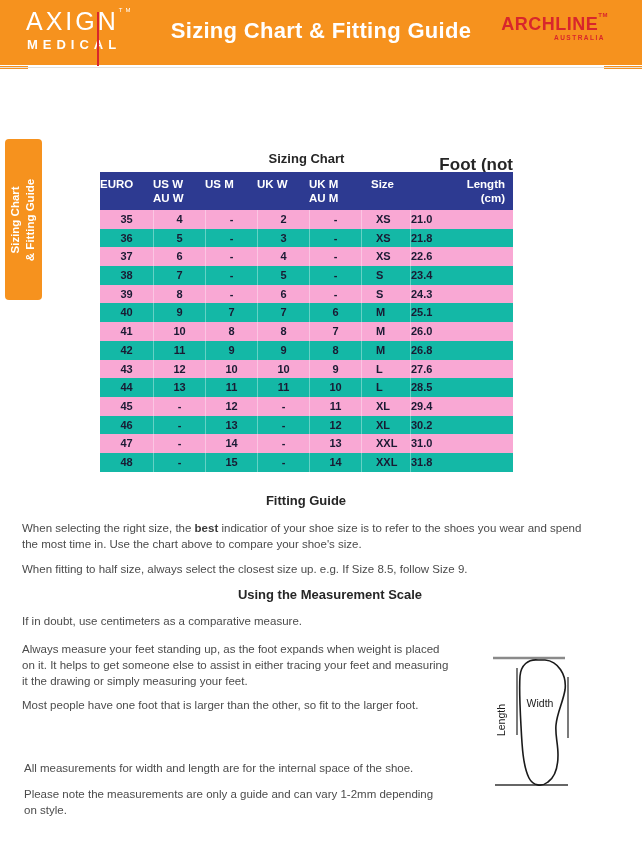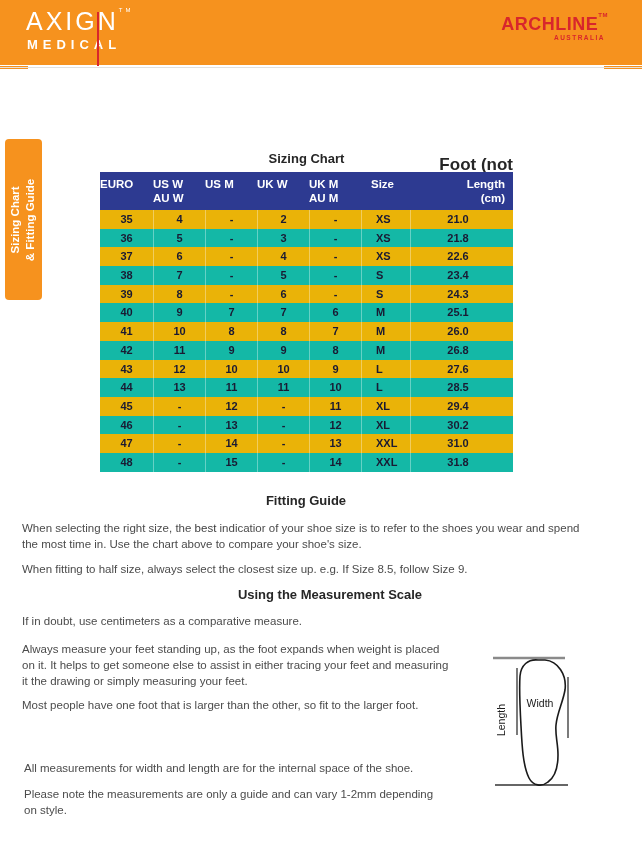--- a/index.html
+++ b/index.html
@@ -35,56 +35,57 @@
   .foot-note { position:absolute; top:155px; left:413px; width:100px; text-align:right;
                font-size:17px; font-weight:bold; color:#262626; }
   .sizing-table { position:absolute; left:100px; top:172px; width:413px; }
   .thead { display:grid; grid-template-columns:53px 52px 52px 52px 52px 49px 103px;
            background:#2D3A91; color:#ffffff; height:38px; font-size:11.5px; font-weight:bold; }
   .th { display:flex; flex-direction:column; padding-top:5px; line-height:1.25; }
   .th.c5 { align-items:flex-start; padding-left:10px; }
   .th.c6 { align-items:flex-end; padding-right:8px; }
   .trow { display:grid; grid-template-columns:53px 52px 52px 52px 52px 49px 103px;
           height:18.7px; font-size:11px; font-weight:bold; color:#1A1A33; }
-  .trow.odd  { background:#eab308; }
+  .trow.odd  { background:#f9a8d4; }
   .trow.even { background:#14b8a6; }
   .td { text-align:center; line-height:18.7px; height:100%; border-left:1px solid rgba(255,255,255,0.35); }
   .td.c0 { border-left:none; }
   .td.c5 { text-align:left; padding-left:14px; }
-  .td.c6 { text-align:center; padding-right:8px; }
+  .td.c6 { text-align:left; padding-right:8px; }
 
   
   .sec-heading { position:absolute; left:0; width:612px; text-align:center;
                  font-size:13px; font-weight:bold; color:#262626; }
   .fg-heading { top:493px; }
   .ms-heading { top:587px;margin-left:24px; }
   .para { position:absolute; left:22px; font-size:11.5px; color:#4b4b4b; line-height:16px; white-space:pre-line; }
   .p1 { top:520px; width:606px; }
   .p2 { top:561px; width:606px; }
   .m1 { top:613px; width:520px; }
   .m2 { top:641px; width:500px; }
   .m3 { top:697px; width:500px; }
   .m4 { top:760px; left:24px; width:606px; }
   .m5 { top:786px; left:24px; width:590px; }
-  .bold { font-weight:normal; color:#3c3c3c; }
+  .bold { font-weight:bold; color:#3c3c3c; }
 
   
   .foot-diagram { position:absolute; left:488px; top:650px; width:150px; height:145px; }
 </style>
 </head>
 <body>
 
 <div class="page">
 
   <div class="header">
     <div class="logo-axign">
       <div class="axign-name"><span>AXIGN</span><span class="axign-tm">TM</span></div>
       <div class="axign-sub">MEDICAL</div>
       <div class="axign-line"></div>
     </div>
+    <div class="header-title">Sizing Chart &amp; Fitting Guide</div>
     <div class="logo-archline">
       <div class="arch-name"><span>ARCHLINE</span><span class="arch-tm">TM</span></div>
       <div class="arch-sub">AUSTRALIA</div>
     </div>
   </div>
   <div class="divider-orange-l"></div>
   <div class="divider-orange-r"></div>
   <div class="divider-light"></div>
 
   <div class="side-tab">

